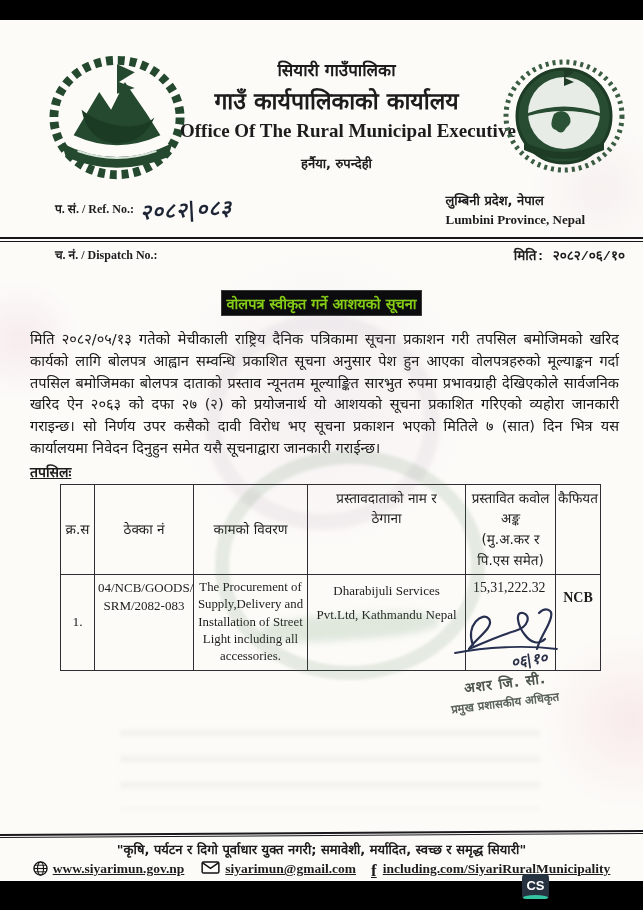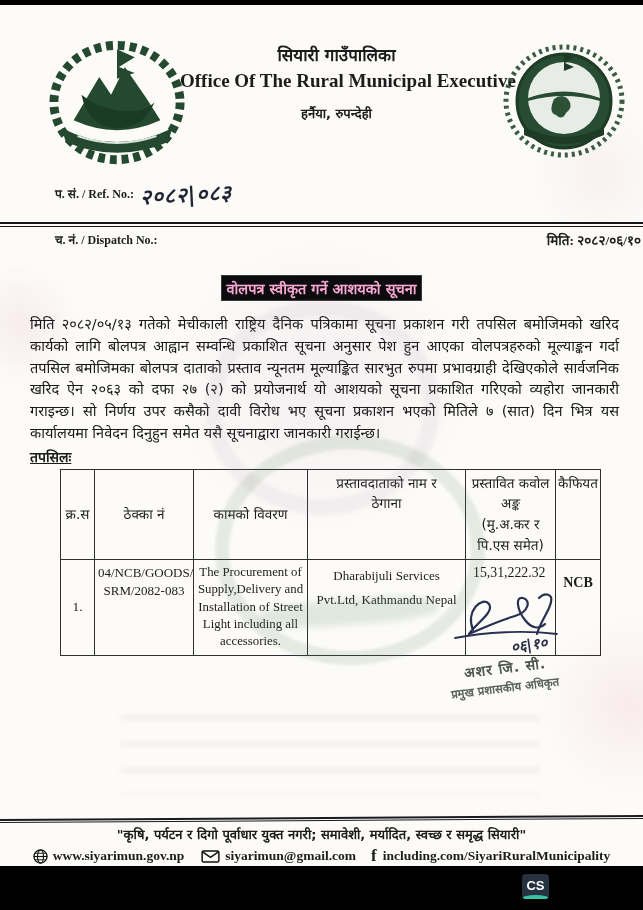--- a/index.html
+++ b/index.html
@@ -3,21 +3,21 @@
 <meta charset="utf-8">
 <style>
   * { margin:0; padding:0; box-sizing:border-box; }
   html,body { width:643px; height:910px; }
   body { background:#000; position:relative; overflow:hidden;
          font-family:"Liberation Serif","DejaVu Sans",serif; color:#1c1c1c; }
 
   .stage { position:absolute; inset:0; }
 
   
-  .page { position:absolute; left:0; top:5px; width:643px; height:861px;
+  .page { position:absolute; left:0; top:20px; width:643px; height:861px;
           background:#fcfbf8; overflow:hidden;
           background-image:
             radial-gradient(circle at 20px 320px, rgba(235,200,215,.30) 0, rgba(235,200,215,0) 60px),
             radial-gradient(circle at 630px 700px, rgba(240,205,210,.35) 0, rgba(240,205,210,0) 90px),
             radial-gradient(circle at 600px 170px, rgba(238,222,225,.35) 0, rgba(238,222,225,0) 70px),
             radial-gradient(circle at 320px 380px, rgba(215,195,215,.22) 0, rgba(215,195,215,0) 150px);
   }
 
   
   .header { position:relative; height:175px; }
@@ -36,26 +36,26 @@
   .ref-left .line2 { margin-top:23px; }
   .ref-hand { display:inline-block; font-size:21px; font-weight:bold; font-style:italic;
               color:#1d2535; transform:rotate(-3deg); margin-left:6px; vertical-align:-4px;
               font-family:"DejaVu Sans",sans-serif; letter-spacing:1px; }
   .ref-right { position:absolute; right:58px; top:-4px; text-align:left; }
   .ref-right .np { font-size:13px; font-weight:bold; font-family:"DejaVu Sans",sans-serif; }
   .ref-right .en { font-size:13px; font-weight:bold; margin-top:3px; }
 
   .rule-double { margin-top:6px; height:5px; border-top:2.5px solid #15151a;
                  border-bottom:1.5px solid #15151a; }
-  .date-line { text-align:right; padding-right:2px; margin-top:4px;
-               font-size:13.5px; font-weight:bold; font-family:Liberation Serif, serif; }
+  .date-line { text-align:right; padding-right:18px; margin-top:4px;
+               font-size:13.5px; font-weight:bold; font-family:Liberation Mono, monospace; }
 
   
   .title-wrap { text-align:center; margin-top:26px; }
-  .title-box { display:inline-block; background:#0c0c0e; color:#f9a8d4;
+  .title-box { display:inline-block; background:#0c0c0e; color:#84cc16;
                font-family:"DejaVu Sans",sans-serif; font-weight:bold;
                font-size:14.5px; padding:2px 5px; border:1px solid #3a3a3a; }
   .body-text { margin:13px 24px 0 30px; font-size:14.5px; line-height:1.5;
                text-align:justify; font-family:"DejaVu Sans",sans-serif; color:#181818; }
   .tapasil { margin:2px 0 3px 30px; font-size:14px; font-weight:bold;
              text-decoration:underline; font-family:"DejaVu Sans",sans-serif; }
 
   
   table { border-collapse:collapse; margin-left:60px; width:540px; table-layout:fixed; }
   th,td { border:1.4px solid #2e2e33; }
@@ -97,22 +97,22 @@
   .ghost-text { position:absolute; left:120px; top:710px; width:420px; height:80px;
                 background:repeating-linear-gradient(180deg, rgba(120,120,120,.07) 0 6px,
                   rgba(0,0,0,0) 6px 26px); filter:blur(2px); pointer-events:none; }
 
   
   .footer { position:absolute; left:0; right:0; top:812px; }
   .foot-rule { height:4px; border-top:2.5px solid #1b1b1f; border-bottom:1px solid #1b1b1f;
                transform:rotate(-.35deg); }
   .slogan { text-align:center; margin-top:4px; font-size:13px; font-weight:bold;
             font-family:"DejaVu Sans",sans-serif; }
-  .contacts { display:flex; justify-content:center; align-items:center; gap:5px;
-              margin-top:3px; font-size:13.5px; font-weight:bold; }
+  .contacts { display:flex; justify-content:center; align-items:flex-start; gap:5px;
+              margin-top:3px; font-size:13.5px; font-weight:bold;text-decoration:underline; }
   .contacts .icon { display:inline-flex; align-items:center; }
   .fb-f { font-weight:bold; font-size:17px; font-family:"Liberation Serif",serif;
           margin:0 1px 0 10px; }
   .mail-gap { margin-left:12px; }
 
   
   .cs-badge { position:absolute; left:522px; top:874px; width:27px; height:25px;
               background:#26323f; border-radius:4px; overflow:hidden;
               display:flex; align-items:center; justify-content:center; }
   .cs-badge span { color:#fff; font-family:"Liberation Sans",sans-serif;
@@ -139,20 +139,21 @@
             <path d="M26 84 L52 40 L64 58 L78 30 L100 62 L114 84 Q70 104 26 84 Z"></path>
             <path d="M70 12 L70 42 L88 36 L72 30 L88 20 Z"></path>
             <path d="M34 58 Q48 70 70 74 Q96 78 108 66 Q96 94 66 92 Q40 88 34 58 Z" fill="#1c3b24"></path>
           </g>
           <path d="M30 100 Q70 114 110 100" stroke="#d9e4da" stroke-width="2" fill="none"></path>
         </svg>
       </div>
 
       <div class="header-center">
         <div class="h-np1">सियारी गाउँपालिका</div>
+        <div class="h-np2">गाउँ कार्यपालिकाको कार्यालय</div>
         <div class="h-en2">Office Of The Rural Municipal Executive</div>
         <div class="h-np3">हर्नैया, रुपन्देही</div>
       </div>
 
       <div class="logo-right">
         <svg viewBox="0 0 125 122" width="125" height="122">
           <ellipse cx="62" cy="60" rx="58" ry="54" fill="none" stroke="#3a5c42" stroke-width="5" stroke-dasharray="3 4"></ellipse>
           <circle cx="62" cy="60" r="48" fill="#274c31"></circle>
           <circle cx="62" cy="57" r="36" fill="#filter" fill-opacity="0"></circle>
           <circle cx="62" cy="57" r="36" fill="#e8ece7"></circle>
@@ -162,20 +163,24 @@
           <path d="M22 86 Q62 106 102 86 L102 94 Q62 112 22 94 Z" fill="#1d3b25"></path>
           <circle cx="62" cy="60" r="47" fill="none" stroke="#1d3b25" stroke-width="3"></circle>
         </svg>
       </div>
     </div>
 
     <div class="ref-row">
       <div class="ref-left">
         <span>प. सं. / Ref. No.:</span><span class="ref-hand">२०८२|०८३</span>
         <div class="line2">च. नं. / Dispatch No.:</div>
+      </div>
+      <div class="ref-right">
+        <div class="np">लुम्बिनी प्रदेश, नेपाल</div>
+        <div class="en">Lumbini Province, Nepal</div>
       </div>
     </div>
 
     <div class="rule-double"></div>
     <div class="date-line">मिति: २०८२/०६/१०</div>
 
     <div class="title-wrap">
       <span class="title-box">वोलपत्र स्वीकृत गर्ने आशयको सूचना</span>
     </div>
     <p class="body-text">मिति २०८२/०५/१३ गतेको मेचीकाली राष्ट्रिय दैनिक पत्रिकामा सूचना प्रकाशन गरी तपसिल बमोजिमको खरिद  कार्यको लागि बोलपत्र  आह्वान सम्वन्धि प्रकाशित सूचना अनुसार पेश हुन आएका वोलपत्रहरुको  मूल्याङ्कन गर्दा तपसिल बमोजिमका बोलपत्र  दाताको प्रस्ताव न्यूनतम मूल्याङ्कित सारभुत रुपमा प्रभावग्राही देखिएकोले सार्वजनिक खरिद ऐन २०६३ को दफा २७ (२) को प्रयोजनार्थ यो आशयको सूचना प्रकाशित गरिएको व्यहोरा जानकारी गराइन्छ। सो निर्णय उपर कसैको दावी विरोध भए सूचना प्रकाशन भएको मितिले ७ (सात) दिन भित्र यस कार्यालयमा निवेदन दिनुहुन समेत यसै सूचनाद्वारा जानकारी गराईन्छ।</p>

